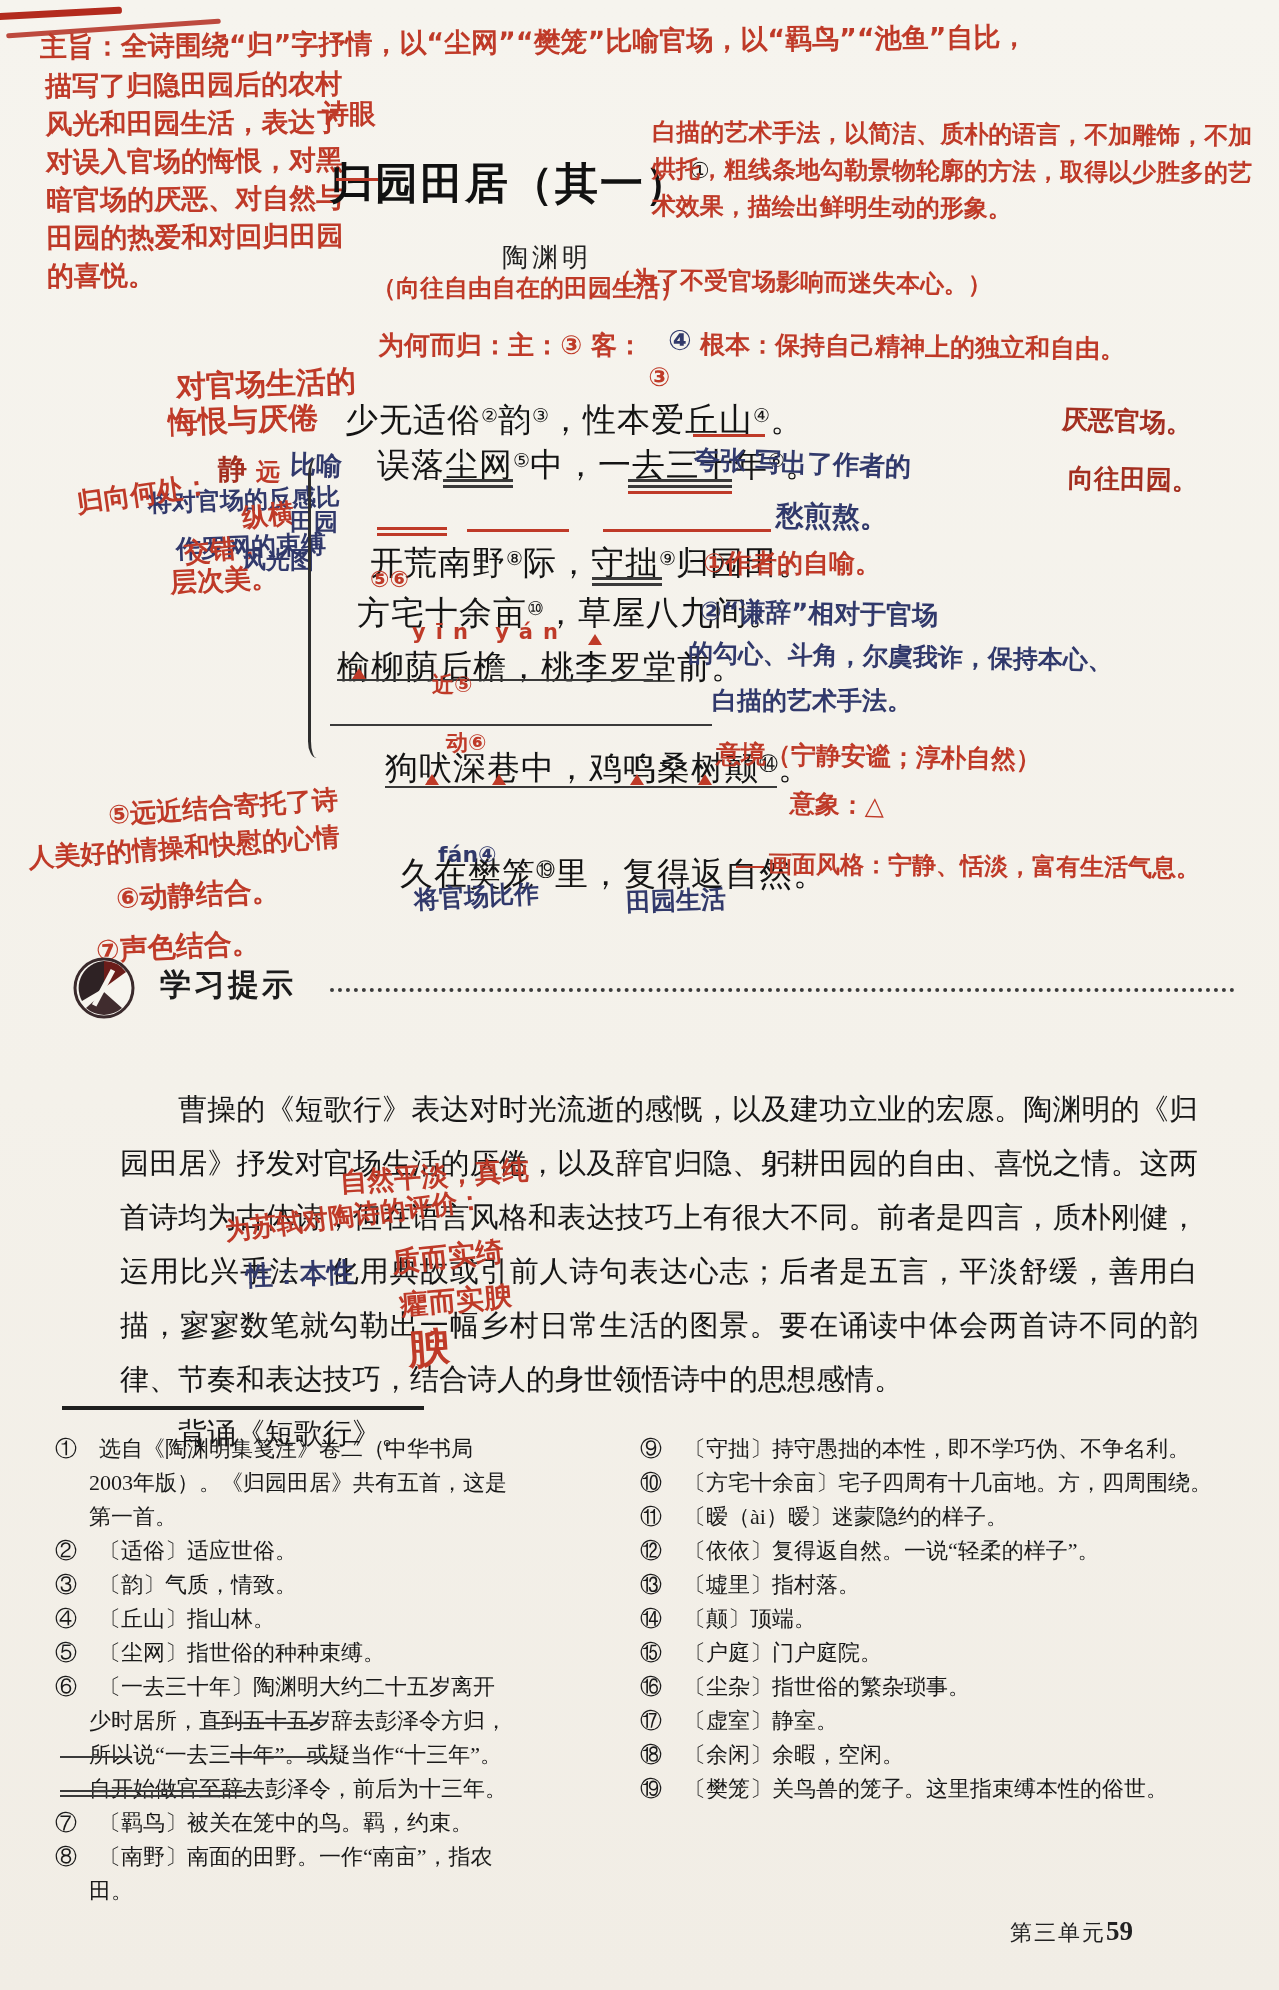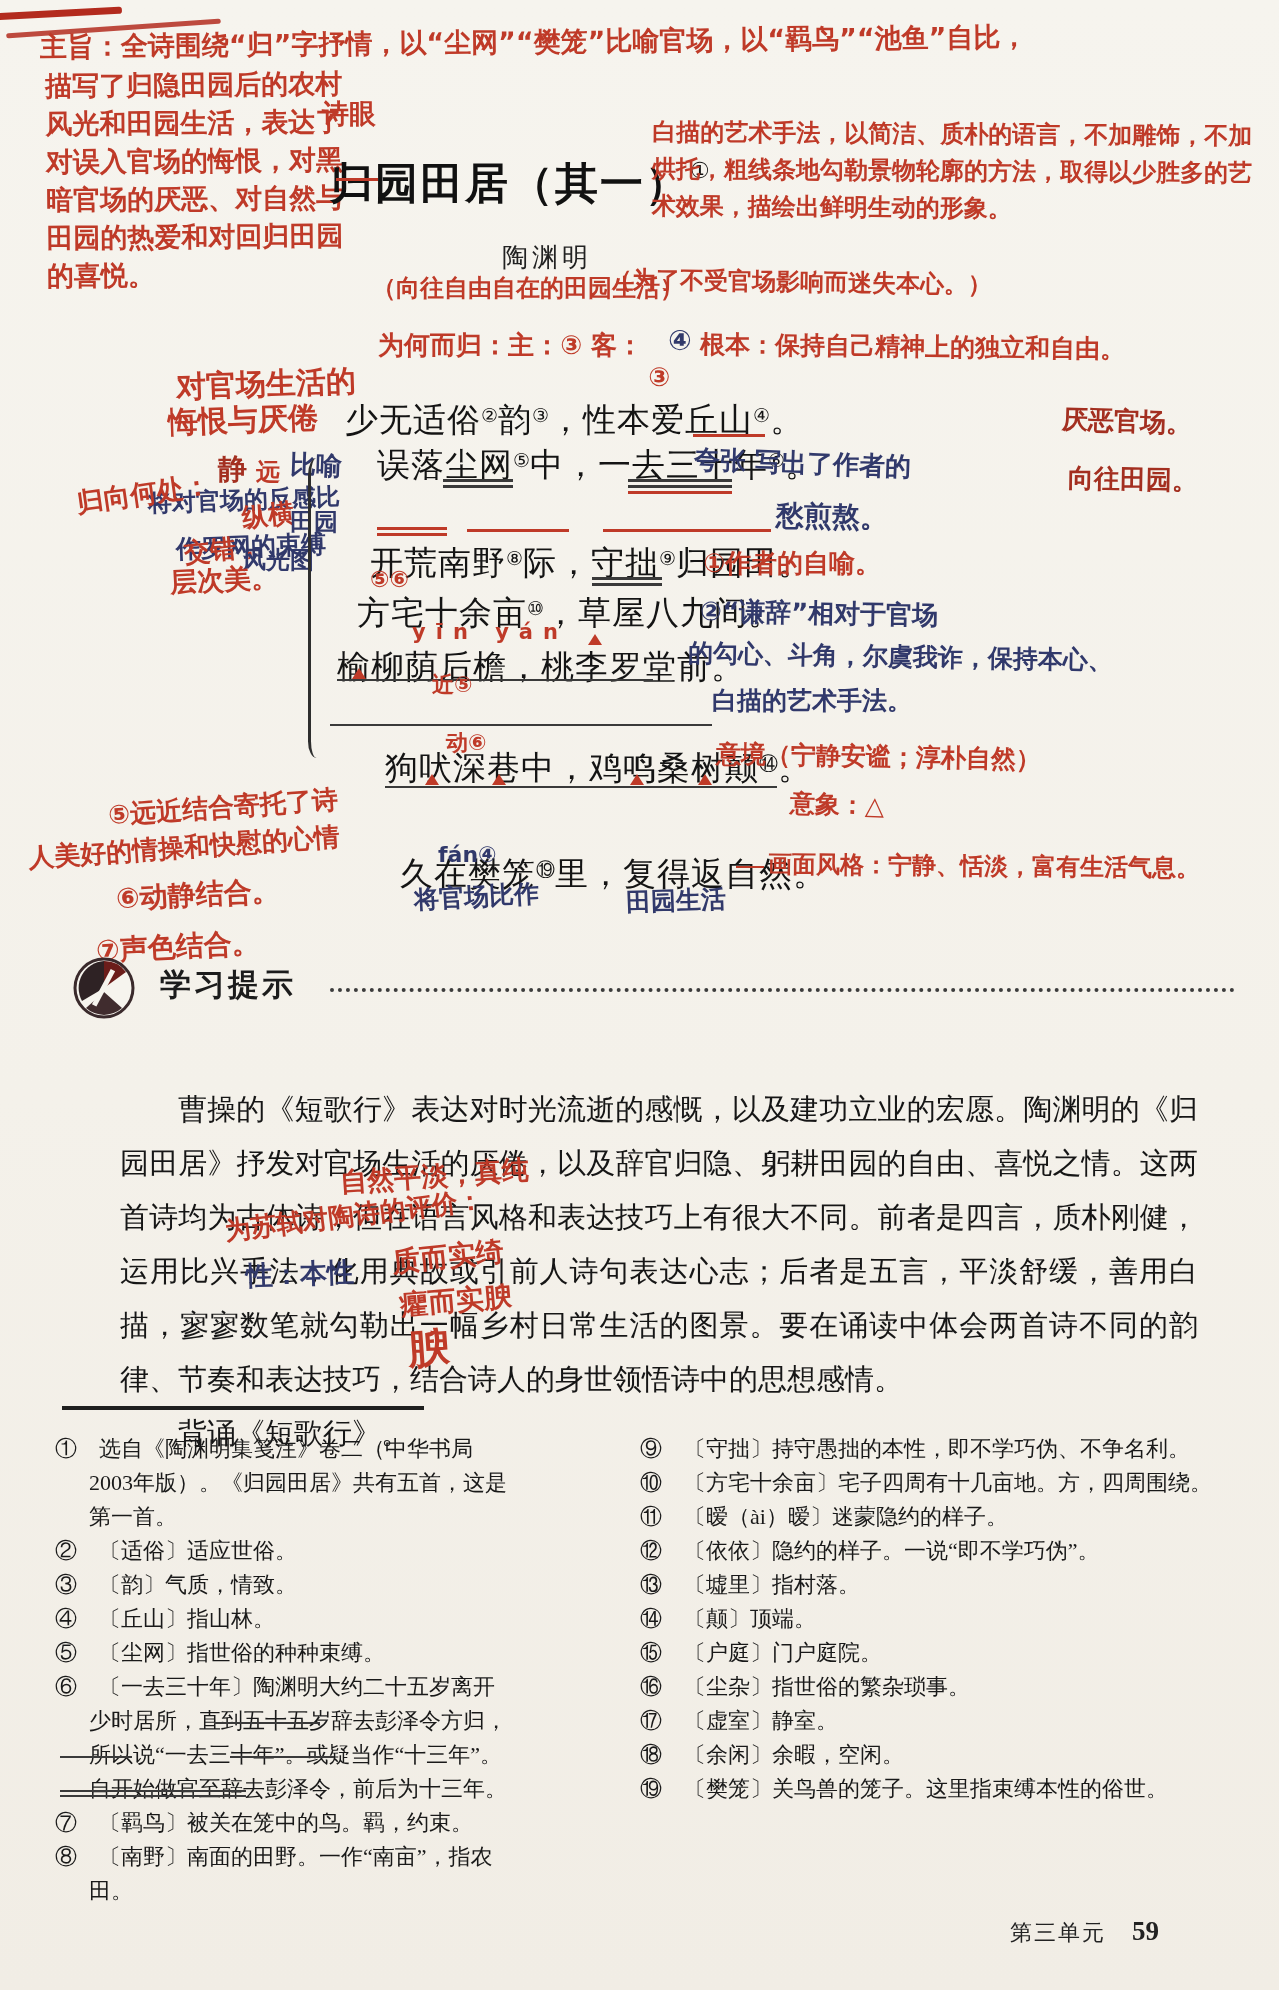--- a/index.html
+++ b/index.html
@@ -27,21 +27,21 @@
   
   .study-head{position:absolute;left:160px;top:964px;font-size:31px;font-weight:bold;font-family:"Liberation Sans",sans-serif;color:#1c1c1c;letter-spacing:3px;}
   .dotline{position:absolute;left:330px;top:966px;width:905px;border-bottom:4px dotted #3c3c3c;height:22px;}
   .bodytext{position:absolute;left:96px;top:1082px;width:1078px;font-size:29px;line-height:54px;text-align:justify;color:#161616;margin-left:24px;}
   .bodytext p{margin:0;text-indent:2em;}
   .divider{position:absolute;left:62px;top:1406px;width:362px;height:4px;background:#1f1f1f;}
   .fncol{position:absolute;top:1432px;font-size:22px;line-height:34px;color:#191919;}
   .fncol.left{left:55px;width:458px;}
   .fncol.right{left:640px;width:608px;}
   .fn{padding-left:34px;text-indent:-34px;margin:0 0 0 0;}
-  .footer{position:absolute;left:1010px;top:1916px;font-size:22px;color:#222;letter-spacing:2px;display:flex;align-items:baseline;gap:26px;}
+  .footer{position:absolute;left:1010px;top:1916px;font-size:22px;color:#222;letter-spacing:2px;display:flex;align-items:baseline;}
   .footer .num{font-size:27px;font-weight:bold;letter-spacing:0;}
   .logo{position:absolute;left:72px;top:956px;}
 </style>
 </head>
 <body>
 
 <div class="page">
 
   <div class="corner" style="left:-6px;top:10px;width:128px;height:7px;transform:rotate(-3deg);"></div>
   <div class="corner" style="left:6px;top:26px;width:215px;height:5px;transform:rotate(-4deg);opacity:.85;"></div>
@@ -155,21 +155,21 @@
     <p class="fn">④　〔丘山〕指山林。</p>
     <p class="fn">⑤　〔尘网〕指世俗的种种束缚。</p>
     <p class="fn">⑥　〔一去三十年〕陶渊明大约二十五岁离开少时居所，直到五十五岁辞去彭泽令方归，所以说“一去三十年”。或疑当作“十三年”。自开始做官至辞去彭泽令，前后为十三年。</p>
     <p class="fn">⑦　〔羁鸟〕被关在笼中的鸟。羁，约束。</p>
     <p class="fn">⑧　〔南野〕南面的田野。一作“南亩”，指农田。</p>
   </div>
   <div class="fncol right">
     <p class="fn">⑨　〔守拙〕持守愚拙的本性，即不学巧伪、不争名利。</p>
     <p class="fn">⑩　〔方宅十余亩〕宅子四周有十几亩地。方，四周围绕。</p>
     <p class="fn">⑪　〔暧（ài）暧〕迷蒙隐约的样子。</p>
-    <p class="fn">⑫　〔依依〕隐约的样子。一说“即不学巧伪”。</p>
+    <p class="fn">⑫　〔依依〕复得返自然。一说“轻柔的样子”。</p>
     <p class="fn">⑬　〔墟里〕指村落。</p>
     <p class="fn">⑭　〔颠〕顶端。</p>
     <p class="fn">⑮　〔户庭〕门户庭院。</p>
     <p class="fn">⑯　〔尘杂〕指世俗的繁杂琐事。</p>
     <p class="fn">⑰　〔虚室〕静室。</p>
     <p class="fn">⑱　〔余闲〕余暇，空闲。</p>
     <p class="fn">⑲　〔樊笼〕关鸟兽的笼子。这里指束缚本性的俗世。</p>
   </div>
 
   <div class="hw red" style="left:340px;top:1158px;font-size:27px;transform:rotate(-4deg);">自然平淡，真纯</div>

